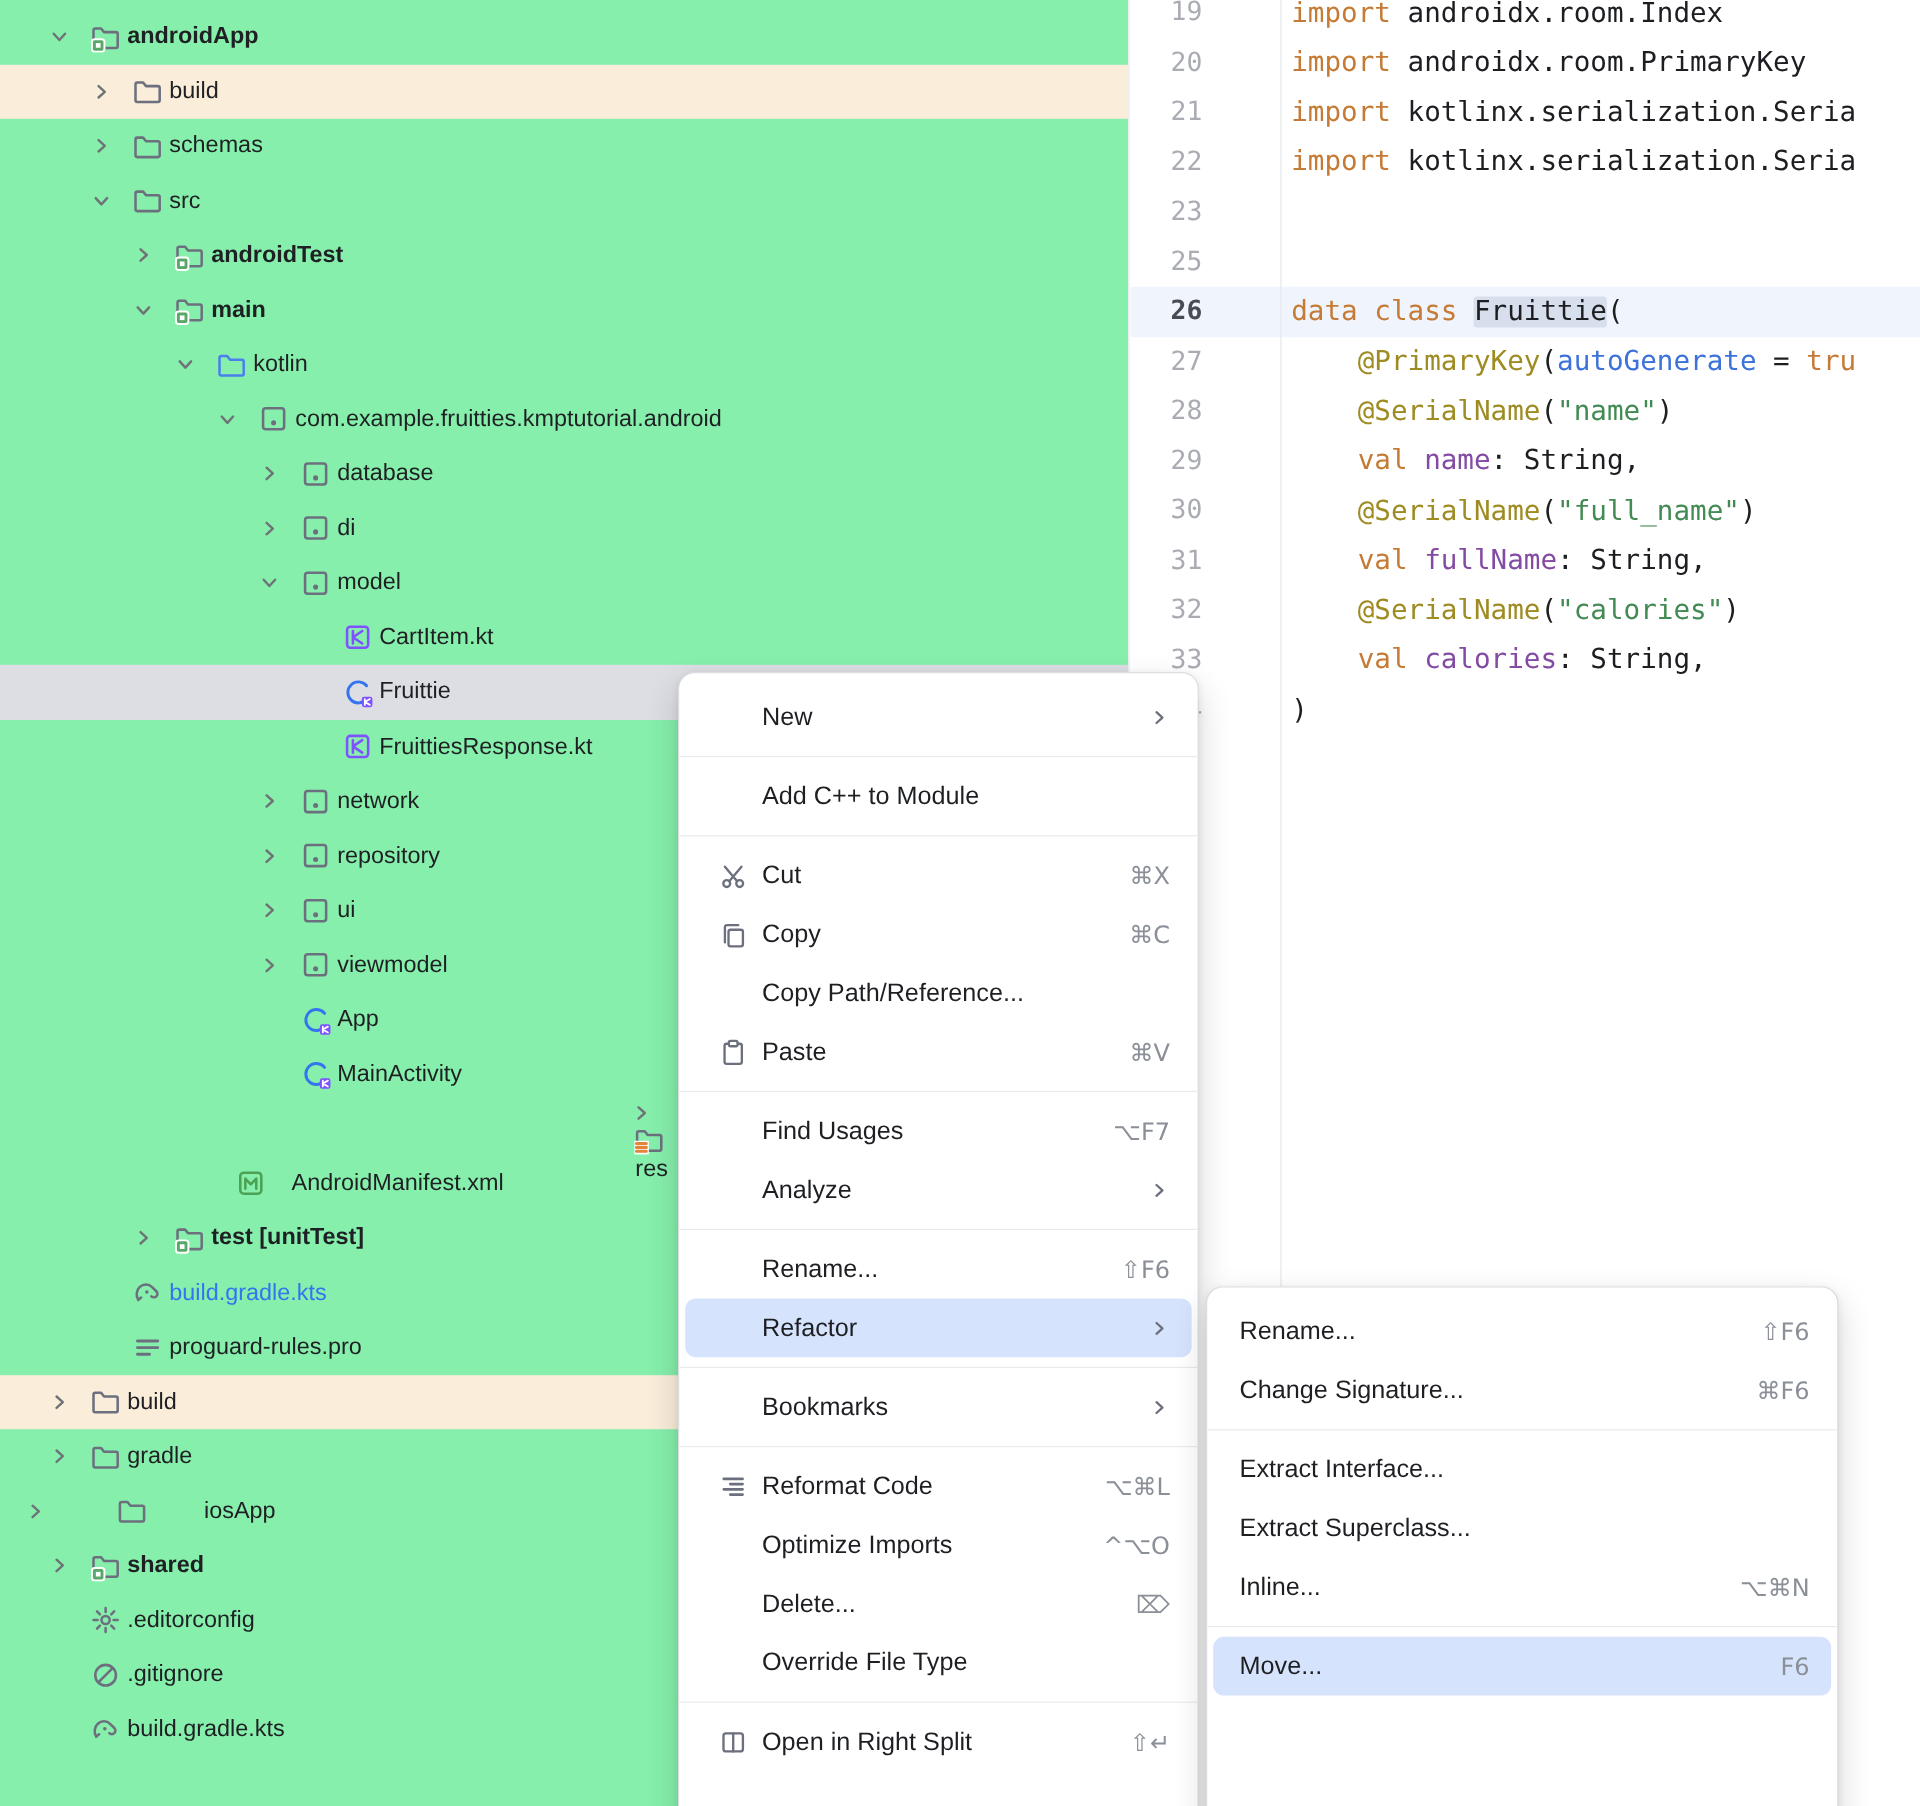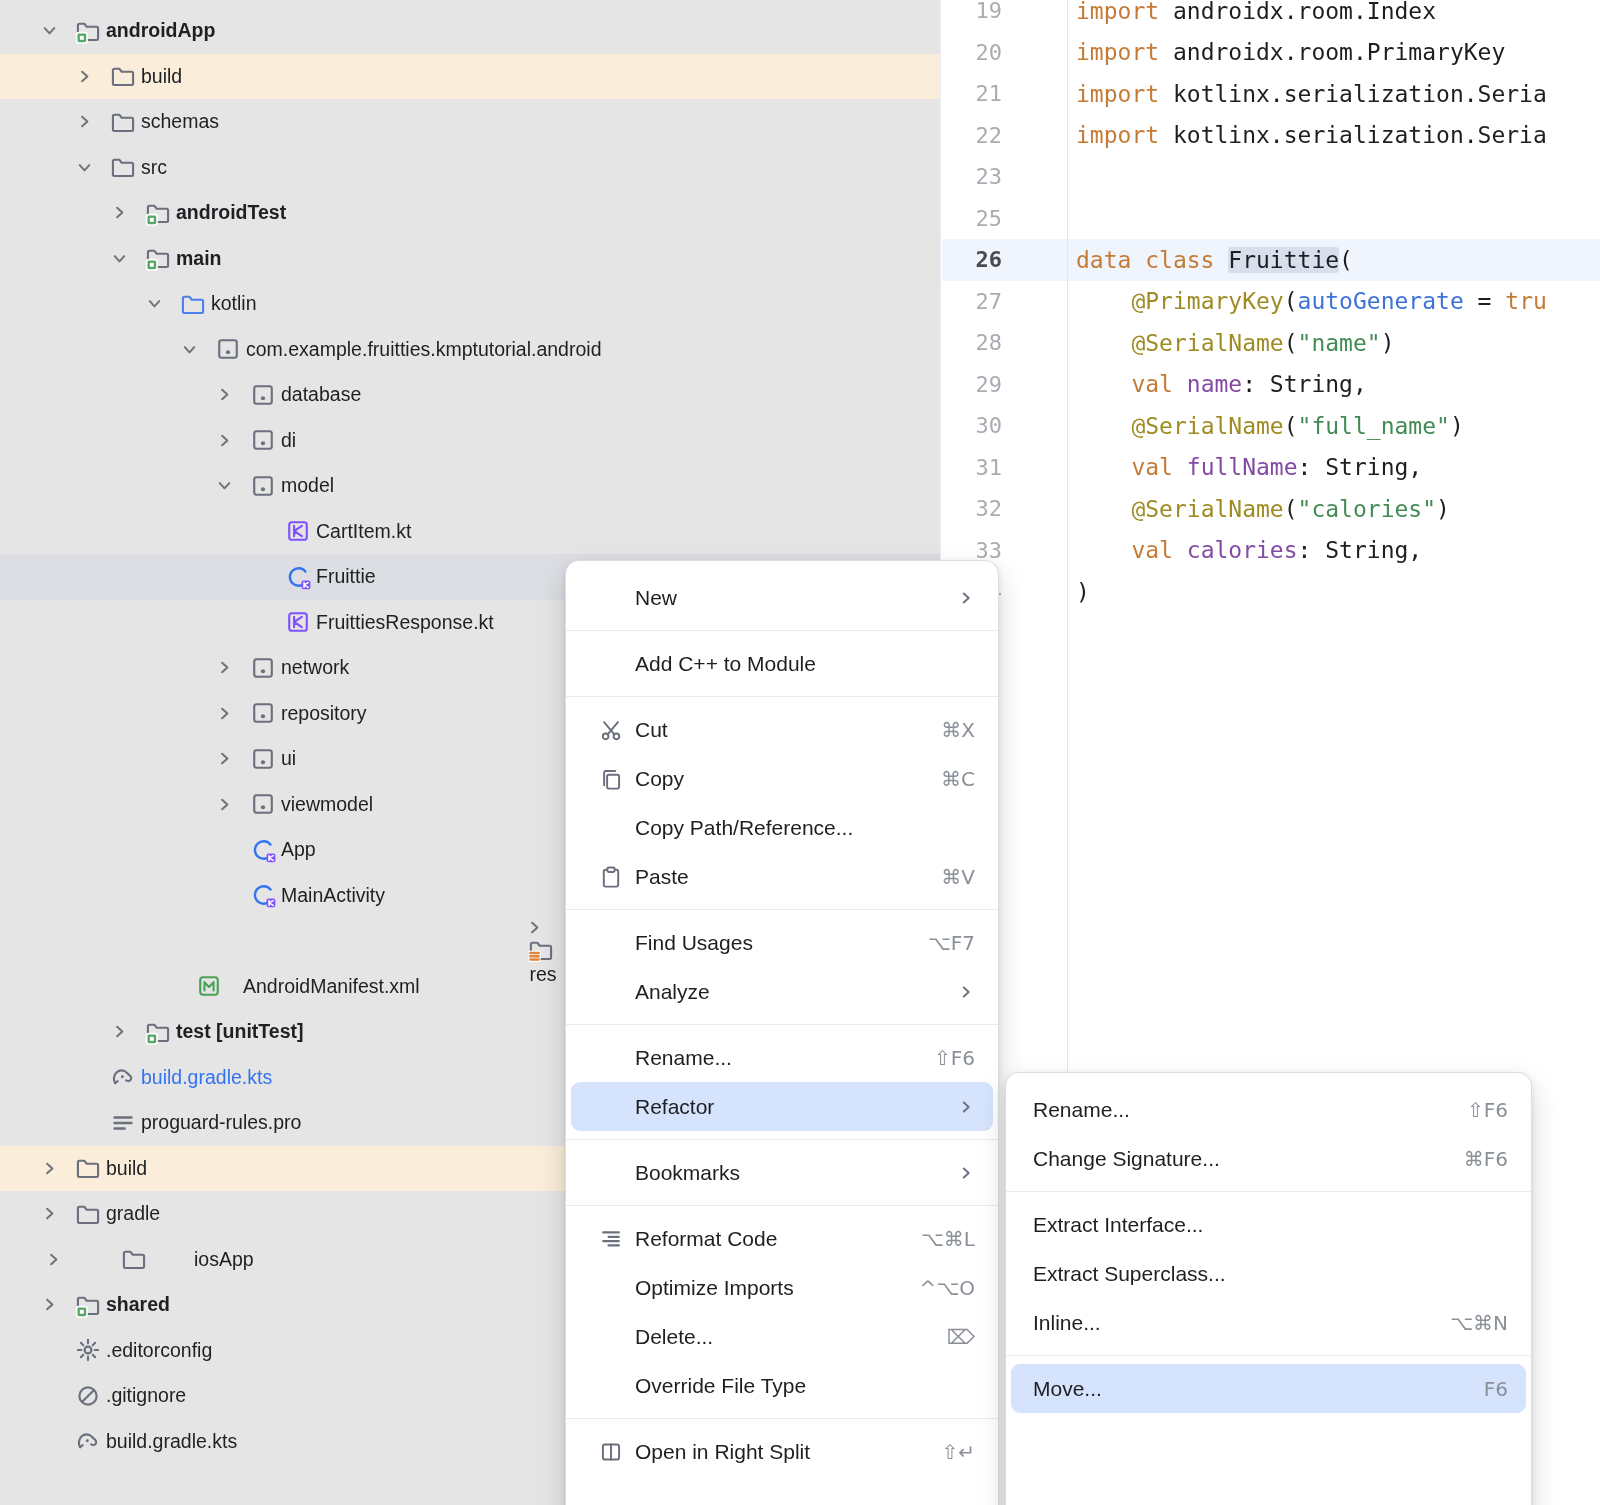--- a/index.html
+++ b/index.html
@@ -3,21 +3,21 @@
 <meta charset="utf-8">
 <style>
   html,body{margin:0;padding:0;}
   body{
     position:relative;width:1600px;height:1505px;overflow:hidden;
     background:#ffffff;font-family:"Liberation Sans",sans-serif;
   }
   
   .tree-panel{
     position:absolute;left:0;top:0;width:941px;height:1505px;
-    background:#e5e5e5;padding-top:8px;box-sizing:border-box;
+    background:#86efac;padding-top:8px;box-sizing:border-box;
     border-right:1px solid #EDEEF1;z-index:1;overflow:hidden;
   }
   .tree-row{
     height:45.5px;display:flex;align-items:center;
     font-size:19.5px;color:#1E2023;white-space:nowrap;box-sizing:border-box;
   }
   .chev{width:35px;flex:none;display:flex;align-items:center;}
   .ticon{width:30px;flex:none;display:flex;align-items:center;}
   .tlabel{padding-left:1px;}
   .tlabel.bold{font-weight:700;}
@@ -500,21 +500,21 @@
       </span>
       <span class="ticon">
         <svg width="26" height="26" viewBox="0 0 16 16" fill="none" xmlns="http://www.w3.org/2000/svg">
           <g stroke="#6C707E" stroke-width="1.3" stroke-linecap="round" stroke-linejoin="round" fill="none">
             <path d="M1.8 12.6V4.4c0-.5.4-.9.9-.9h3l1.5 1.9h6.1c.5 0 .9.4.9.9v6.3c0 .5-.4.9-.9.9H2.7c-.5 0-.9-.4-.9-.9z"></path>
           </g>
         </svg>
       </span>
       <span class="tlabel">gradle</span>
     </div>
-    <div class="tree-row" style="padding-left: 44px; gap: 42px;">
+    <div class="tree-row" style="padding-left: 20px; gap: 42px;">
       <span class="chev">
         <svg width="19" height="19" viewBox="0 0 16 16" fill="none" xmlns="http://www.w3.org/2000/svg">
           <g stroke="#6F7377" stroke-width="1.7" stroke-linecap="round" stroke-linejoin="round" fill="none">
             <path d="M6 4l4.4 4L6 12"></path>
           </g>
         </svg>
       </span>
       <span class="ticon">
         <svg width="26" height="26" viewBox="0 0 16 16" fill="none" xmlns="http://www.w3.org/2000/svg">
           <g stroke="#6C707E" stroke-width="1.3" stroke-linecap="round" stroke-linejoin="round" fill="none">

